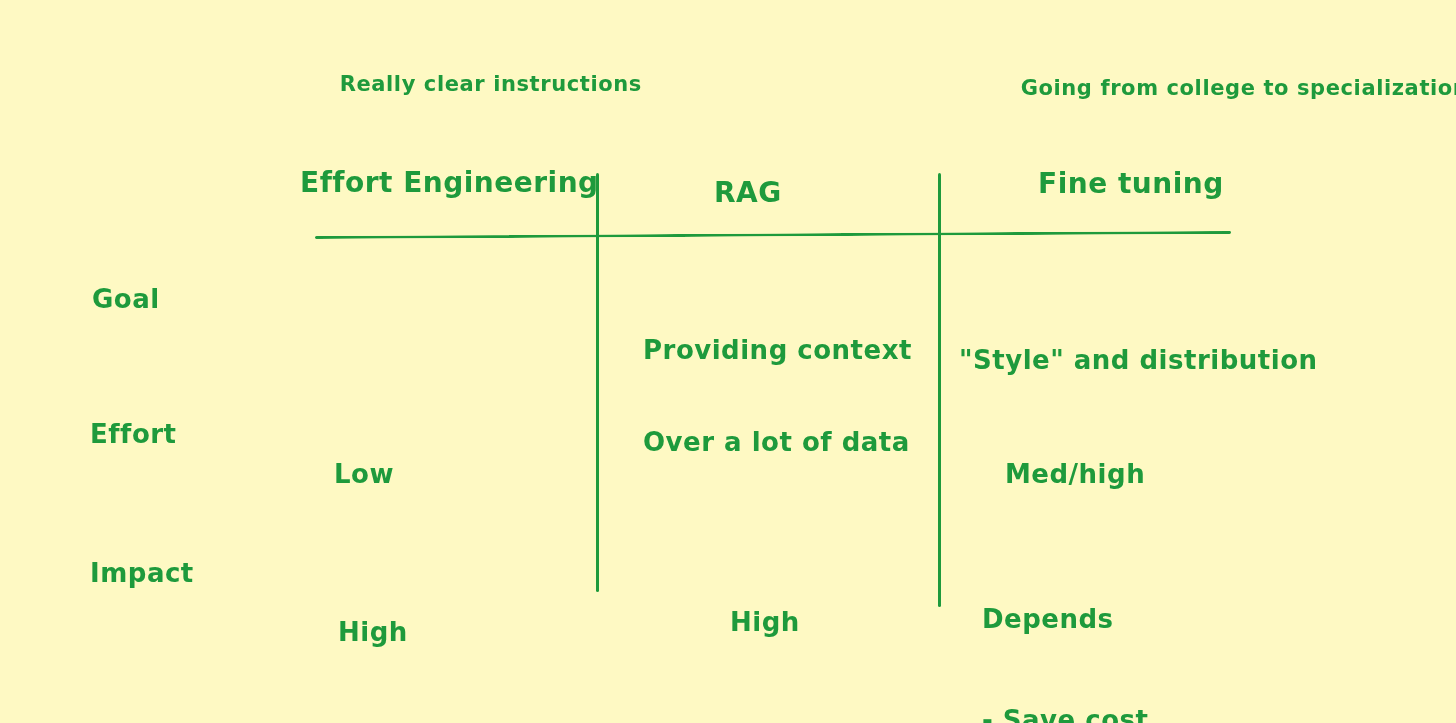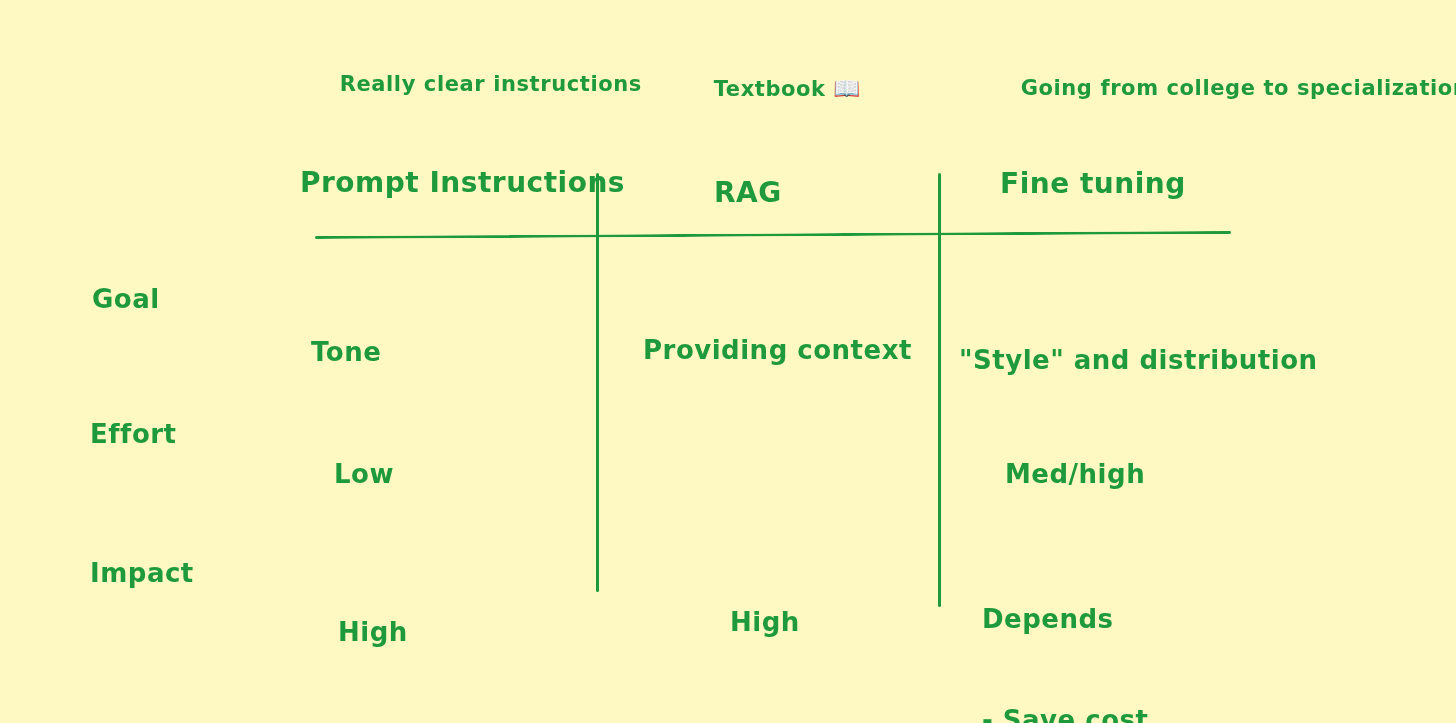--- a/index.html
+++ b/index.html
@@ -42,21 +42,21 @@
   }
 
   
   .col-header {
     font-size: 28px;
     font-weight: 600;
     letter-spacing: 0.5px;
   }
   #header-prompt { left: 300px; top: 166px; }
   #header-rag    { left: 714px; top: 176px; }
-  #header-fine   { left: 1000px; top: 167px; }
+  #header-fine   { left: 1038px; top: 167px; }
 
   
   .rule-h {
     position: absolute;
     left: 315px;
     top: 236px;
     width: 916px;
     height: 0;
     border-top: 3px solid #1e9a3c;
     transform: rotate(-0.32deg);
@@ -104,45 +104,42 @@
 </style>
 </head>
 <body>
 
 <div id="canvas">
 
   <div class="hand annot" id="annot-prompt">
     <span>Really clear instructions</span>
   </div>
 
-  <div class="hand annot" id="annot-rag">
-    <span>Textbook </span><span class="emoji">📖</span>
-  </div>
 
   <div class="hand annot" id="annot-fine">
     <span>Going from college to specialization</span>
   </div>
 
-  <div class="hand col-header" id="header-prompt">Prompt Instructions</div>
+  <div class="hand col-header" id="header-prompt">Effort Engineering</div>
   <div class="hand col-header" id="header-rag">RAG</div>
   <div class="hand col-header" id="header-fine">Fine tuning</div>
 
   <div class="rule-h"></div>
   <div class="rule-v" id="divider-1"></div>
   <div class="rule-v" id="divider-2"></div>
 
   <div class="hand row-label" id="rowlabel-goal">Goal</div>
   <div class="hand row-label" id="rowlabel-effort">Effort</div>
   <div class="hand row-label" id="rowlabel-impact">Impact</div>
 
   <div class="hand cell" id="cell-goal-pe">
-    <span class="line">Tone</span>
   </div>
   <div class="hand cell" id="cell-goal-rag">
     <span class="line">Providing context</span>
+    <span class="line">Over a lot of data</span>
   </div>
   <div class="hand cell" id="cell-goal-ft">
     <span class="line">"Style" and distribution</span>
   </div>
 
   <div class="hand cell" id="cell-effort-pe">
     <span class="line">Low</span>
   </div>
   <div class="hand cell" id="cell-effort-ft">
     <span class="line">Med/high</span>

